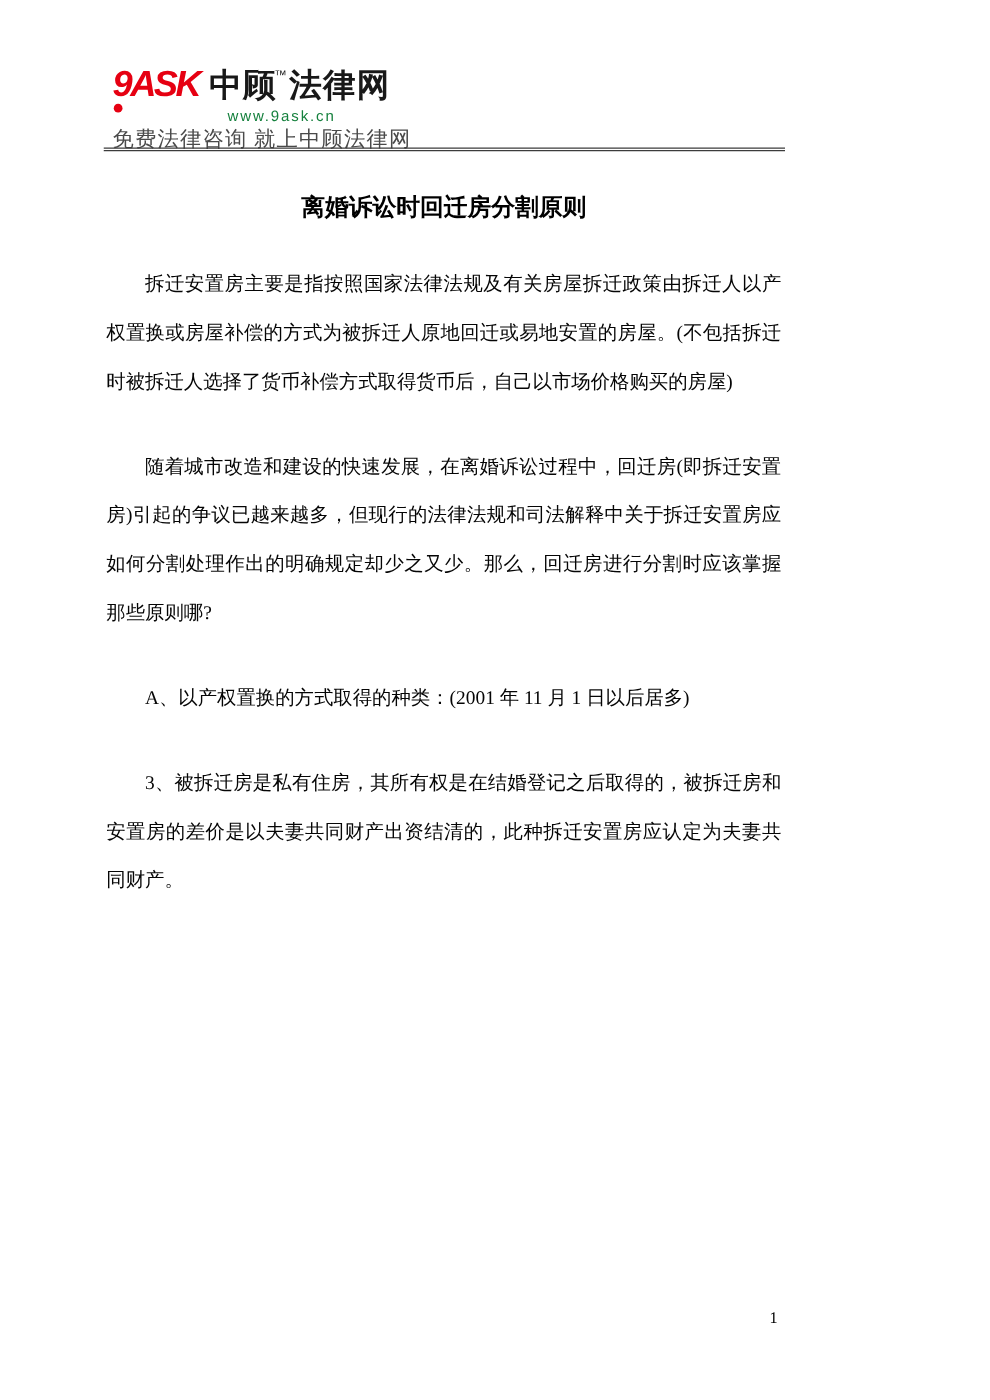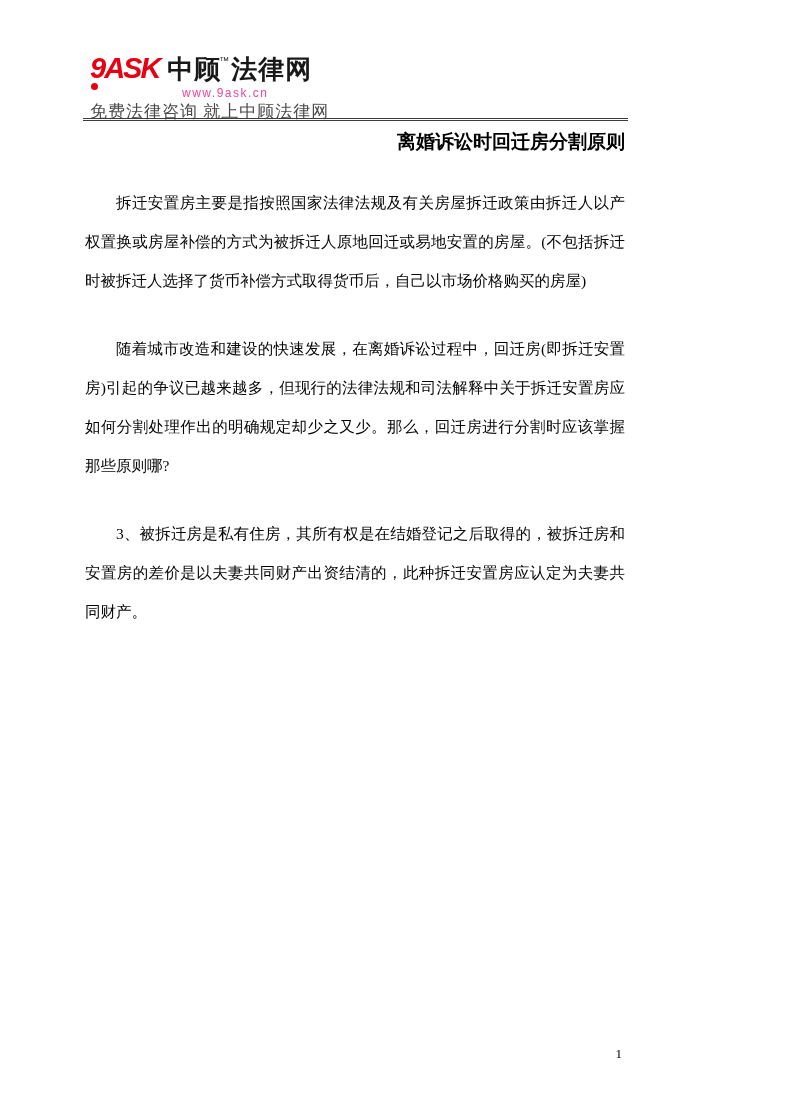--- a/index.html
+++ b/index.html
@@ -64,21 +64,21 @@
     top: -8px;
     left: -2px;
   }
   .logo-url {
     position: absolute;
     left: 182px;
     top: 86px;
     font-family: "Liberation Sans", "DejaVu Sans", sans-serif;
     font-size: 12px;
     letter-spacing: 1.5px;
-    color: #ec4899;
+    color: #15803d;
   }
   .tagline {
     position: absolute;
     left: 90px;
     top: 100px;
     font-size: 17px;
     color: #4a4a4a;
     letter-spacing: 1px;
   }
   .header-rule {
@@ -89,22 +89,22 @@
     height: 3px;
     border-top: 1px solid #3c3c3c;
     border-bottom: 1px solid #3c3c3c;
   }
 
   
   .doc-main {
     padding: 0 85px;
   }
   .doc-title {
-    margin-top: 8px;
-    text-align: right;
+    margin-top: 33px;
+    text-align: center;
     font-size: 19px;
     font-weight: bold;
     color: #000000;
     line-height: 26px;
   }
   .doc-body {
     margin-top: 28px;
   }
   .doc-body p {
     font-size: 15.5px;
@@ -137,19 +137,20 @@
     <div class="logo-url">www.9ask.cn</div>
     <div class="tagline">免费法律咨询 就上中顾法律网</div>
     <div class="header-rule"></div>
   </header>
 
   <main class="doc-main">
     <h1 class="doc-title">离婚诉讼时回迁房分割原则</h1>
     <div class="doc-body">
       <p>拆迁安置房主要是指按照国家法律法规及有关房屋拆迁政策由拆迁人以产权置换或房屋补偿的方式为被拆迁人原地回迁或易地安置的房屋。(不包括拆迁时被拆迁人选择了货币补偿方式取得货币后，自己以市场价格购买的房屋)</p>
       <p>随着城市改造和建设的快速发展，在离婚诉讼过程中，回迁房(即拆迁安置房)引起的争议已越来越多，但现行的法律法规和司法解释中关于拆迁安置房应如何分割处理作出的明确规定却少之又少。那么，回迁房进行分割时应该掌握那些原则哪?</p>
+      <p>A、以产权置换的方式取得的种类：(2001 年 11 月 1 日以后居多)</p>
       <p>3、被拆迁房是私有住房，其所有权是在结婚登记之后取得的，被拆迁房和安置房的差价是以夫妻共同财产出资结清的，此种拆迁安置房应认定为夫妻共同财产。</p>
     </div>
   </main>
 
   <footer class="page-footer">1</footer>
 
 </div>
 
 </body></html>

